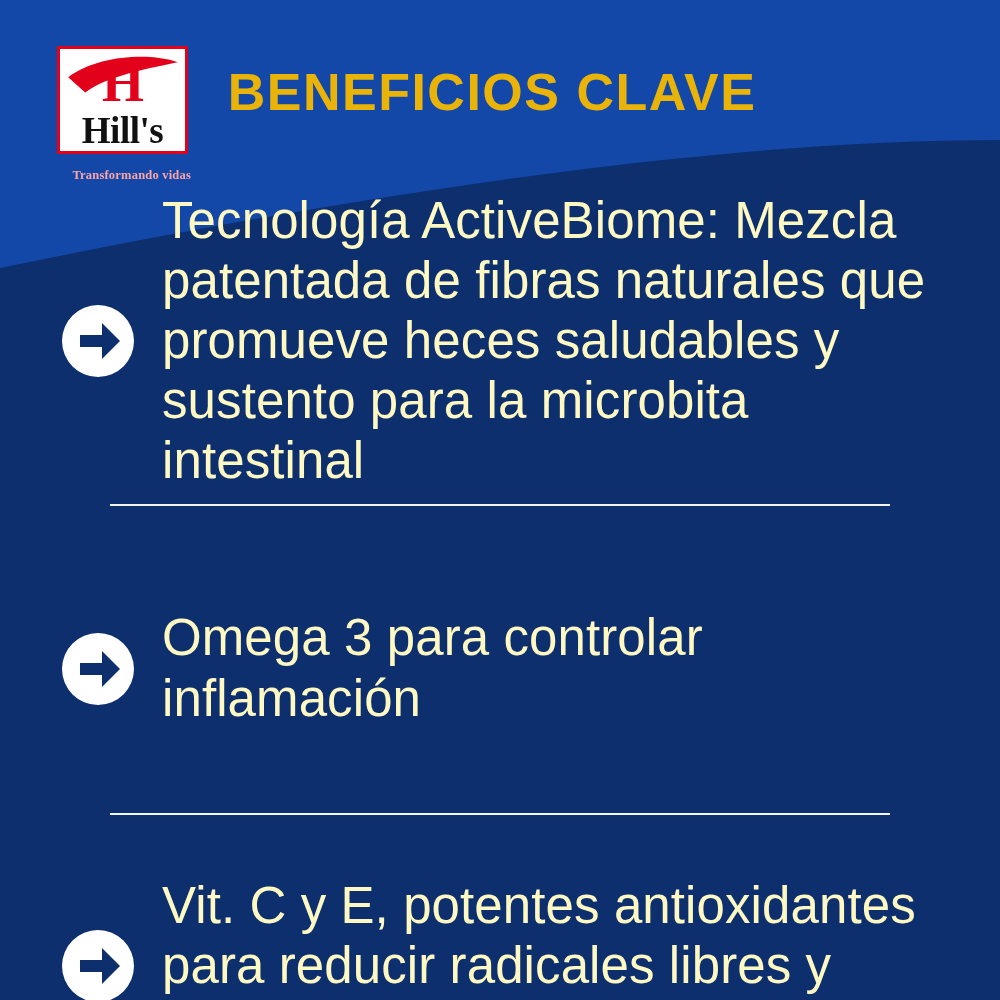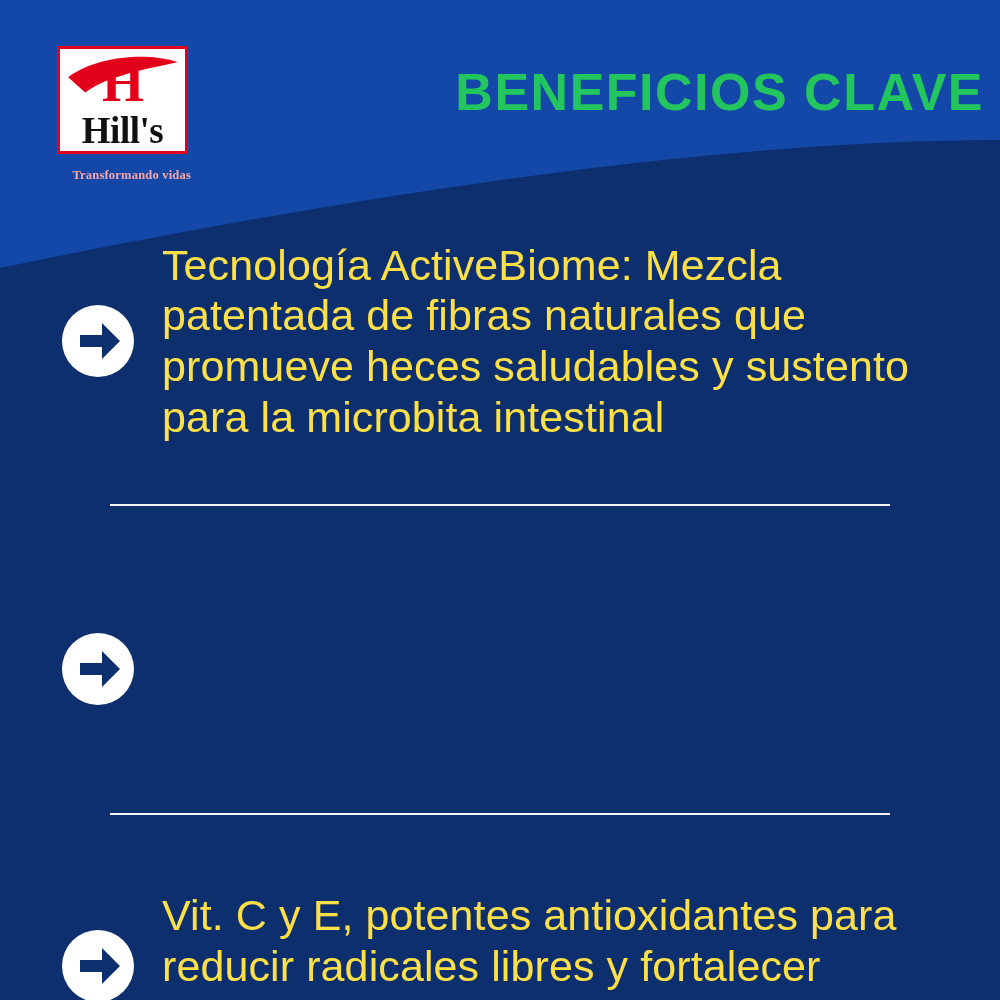--- a/index.html
+++ b/index.html
@@ -95,22 +95,22 @@
     color: #fca5a5;
     letter-spacing: 0.2px;
     font-family: "Liberation Serif", serif;
   }
 
   .title {
     position: absolute;
     left: 0;
     top: 62px;
     width: 984px;
-    text-align: right;
-    color: #22c55e;
+    text-align: center;
+    color: #eab308;
     font-size: 52px;
     font-weight: bold;
     letter-spacing: 1.5px;
     font-family: "Liberation Sans", sans-serif;
   }
 
   
   .benefits {
     position: absolute;
     left: 0;
@@ -127,22 +127,22 @@
   .arrow {
     flex: 0 0 auto;
     width: 76px;
     height: 76px;
     margin-right: 26px;
   }
   .arrow svg { display: block; }
 
   .benefit-text {
     flex: 1 1 auto;
-    color: #fde047;
-    font-size: 43px;
+    color: #fef9c3;
+    font-size: 51px;
     line-height: 1.18;
     font-weight: 400;
     letter-spacing: 0.1px;
   }
 
   .divider {
     height: 2px;
     background: #ffffff;
     margin: 0 auto;
     width: 780px;
@@ -198,20 +198,21 @@
     <div class="sp-a"></div>
     <div class="divider"></div>
     <div class="sp-b"></div>
 
     <div class="benefit b2">
       <div class="arrow">
         <svg width="76" height="76" viewBox="0 0 76 76" xmlns="http://www.w3.org/2000/svg">
           <path d="M38,2 A36,36 0 1,1 38,74 A36,36 0 0,1 38,2 Z M20,32 L20,44 L42,44 L42,56 L60,38 L42,20 L42,32 Z" fill="#ffffff" fill-rule="evenodd"></path>
         </svg>
       </div>
+      <div class="benefit-text">Omega 3 para controlar inflamación</div>
     </div>
 
     <div class="sp-c"></div>
     <div class="divider"></div>
     <div class="sp-d"></div>
 
     <div class="benefit b3">
       <div class="arrow">
         <svg width="76" height="76" viewBox="0 0 76 76" xmlns="http://www.w3.org/2000/svg">
           <path d="M38,2 A36,36 0 1,1 38,74 A36,36 0 0,1 38,2 Z M20,32 L20,44 L42,44 L42,56 L60,38 L42,20 L42,32 Z" fill="#ffffff" fill-rule="evenodd"></path>

